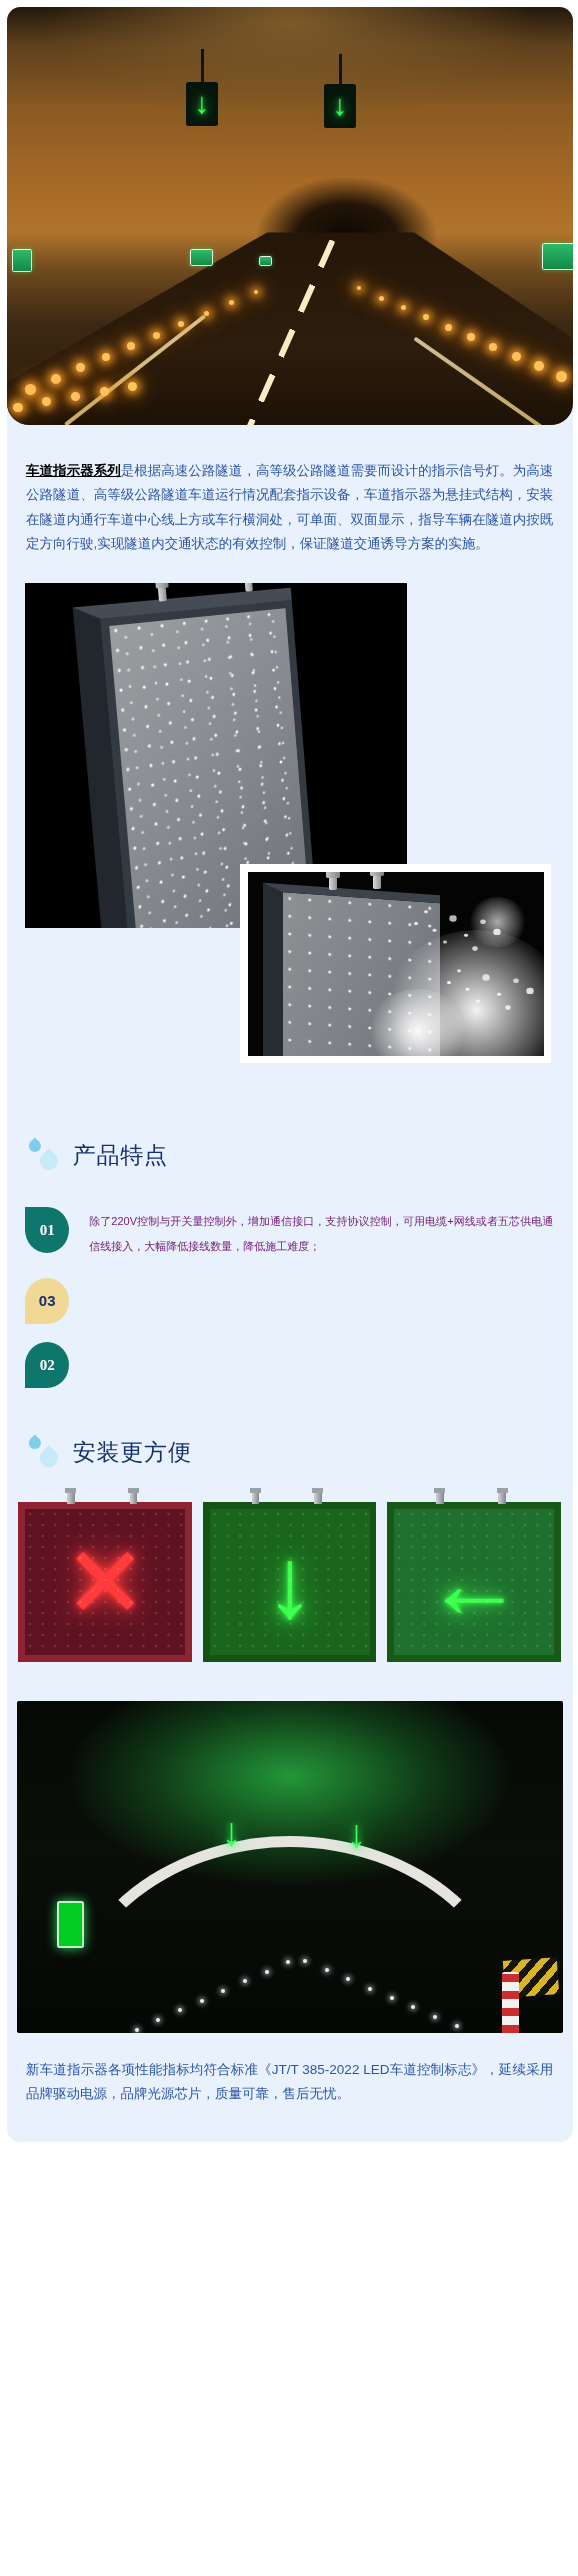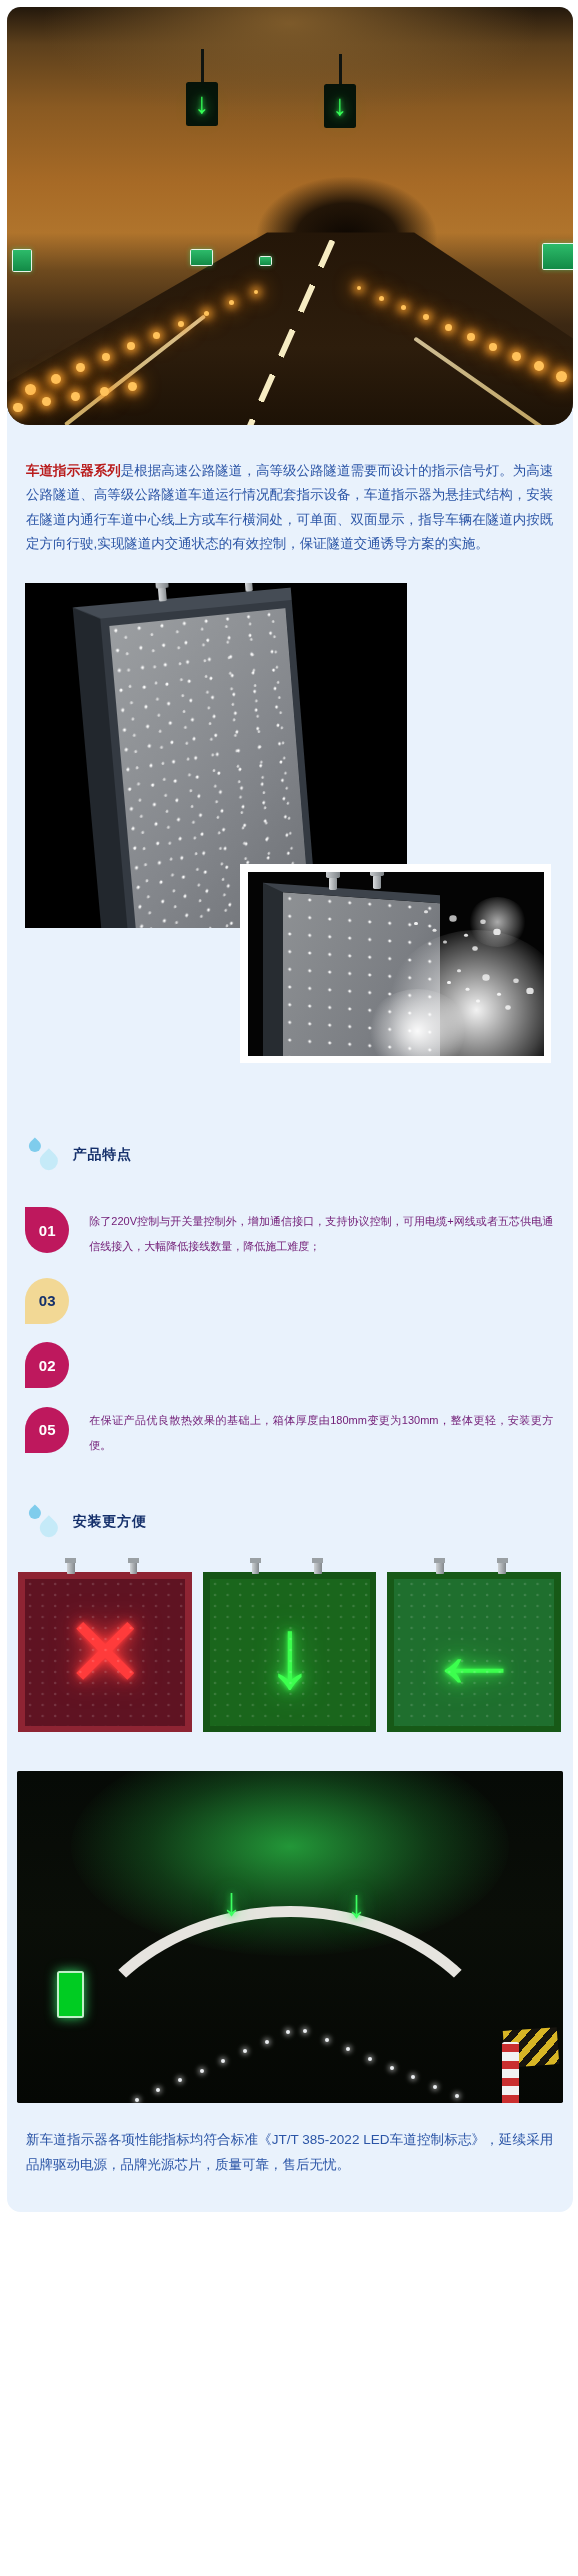--- a/index.html
+++ b/index.html
@@ -29,21 +29,21 @@
   .hang { position:absolute; width:3.4px; background:#101410; }
   .arrow-box { position:absolute; width:32px; height:44px; background:#07130a; border-radius:2.5px;
     display:flex; align-items:center; justify-content:center; }
   .arrow-box span { font-size:29px; font-weight:bold; line-height:1;
     text-shadow:0 0 4.2px currentColor,0 0 11.8px currentColor,0 0 22px rgba(60,255,100,.8); }
 
   
   .intro { padding:34px 19.4px 0 19.4px; }
   .para { font-size:13.5px; line-height:24.4px; color:#2b55a6; text-align:justify; }
   .para + .para { margin-top:23px; }
-  .para b { color:#b91c1c; }
+  .para b { color:#000000;text-decoration:underline; }
 
   
   .product-visual { position:relative; height:508px; margin:27px 0 0 18.5px; }
   .photo-main { position:absolute; left:0; top:0; width:382px; height:345px; background:#000; overflow:hidden; }
   .panel3d { position:absolute; left:49px; top:13.5px; width:227px; height:353px;
     background:#343a42; border-left:25px solid #22272d; border-top:13.5px solid #454c55;
     transform:perspective(589px) rotateY(16deg) rotateZ(-5deg); transform-origin:50% 0; }
   .panel-face { position:absolute; inset:8.4px; background:linear-gradient(135deg,#9b9ea1 0%,#84878c 55%,#6e7176 100%);
     background-image:
       radial-gradient(circle 1.3px at 5.9px 5px, rgba(255,255,255,.95) 1px, transparent 2px),
@@ -67,28 +67,28 @@
     box-shadow:18.5px 6.7px 0 rgba(255,255,255,.8), 37px -5px 0 1.7px rgba(255,255,255,.7), 50px 11.8px 0 rgba(255,255,255,.85),
       67px -1.7px 0 0.8px rgba(255,255,255,.7), 10px -11.8px 0 rgba(255,255,255,.75), 81px 8.4px 0 1.7px rgba(255,255,255,.8),
       29px 18.5px 0 rgba(255,255,255,.7), 59px 25px 0 0.8px rgba(255,255,255,.75); }
 
   
   .sec-head { display:flex; align-items:center; gap:13.5px; padding:0 18.5px; margin-top:44px; }
   .drops { position:relative; width:34px; height:40px; flex:0 0 auto; }
   .drop { position:absolute; transform:rotate(45deg); border-radius:0 50% 50% 50%; }
   .drop.small { width:11.8px; height:11.8px; left:3.4px; top:5px; background:#7fccec; }
   .drop.big { width:17.7px; height:17.7px; left:15px; top:17px; background:#c5eaf8; }
-  .sec-title { font-size:14px; font-weight:bold; color:#15306b; letter-spacing:0.8px; }
+  .sec-title { font-size:23px; font-weight:normal; color:#15306b; letter-spacing:0.8px; }
 
   
   .features { padding:13.5px 19.4px 0 18.5px; }
   .feature { display:flex; gap:20px; margin-top:18.5px; align-items:flex-start; }
   .badge { flex:0 0 auto; width:44px; height:46px; display:flex; align-items:center; justify-content:center;
     font-size:15px; font-weight:bold; }
-  .badge.navy { background:#be185d; color:#ffffff; }
+  .badge.navy { background:#0f766e; color:#ffffff;font-family:Liberation Serif, serif; }
   .badge.gold { background:#f2d895; color:#15306b; }
   .badge.sharp-tl { border-radius:0 50% 50% 50%; }
   .badge.sharp-bl { border-radius:50% 50% 50% 0; }
   .feature p { font-size:11px; line-height:25px; color:#701a75; text-align:justify; padding-top:1.7px; }
 
   
   .led-row { display:flex; gap:11px; margin:30px 11.8px 0 11.8px; align-items:flex-end; }
   .led-sign { position:relative; flex:1; }
   .led-bolt { position:absolute; top:-10px; width:7.6px; height:11.8px; background:linear-gradient(90deg,#cfd3d6,#82878b); border-radius:0.8px; }
   .led-bolt:after { content:""; position:absolute; left:-1.7px; top:-4.2px; width:11px; height:5px; background:#9aa0a4; }
@@ -210,24 +210,20 @@
       <div class="feature">
     <div class="badge navy sharp-tl">01</div>
     <p>除了220V控制与开关量控制外，增加通信接口，支持协议控制，可用电缆+网线或者五芯供电通信线接入，大幅降低接线数量，降低施工难度；</p>
   </div>
       <div class="feature">
     <div class="badge gold sharp-bl">03</div>
   </div>
       <div class="feature">
     <div class="badge navy sharp-bl">02</div>
   </div>
-      <div class="feature">
-    <div class="badge navy sharp-bl">05</div>
-    <p>在保证产品优良散热效果的基础上，箱体厚度由180mm变更为130mm，整体更轻，安装更方便。</p>
-  </div>
     </div>
 
   <div class="sec-head">
     <div class="drops">
       <div class="drop small"></div>
       <div class="drop big"></div>
     </div>
     <h2 class="sec-title">安装更方便</h2>
   </div>
 

